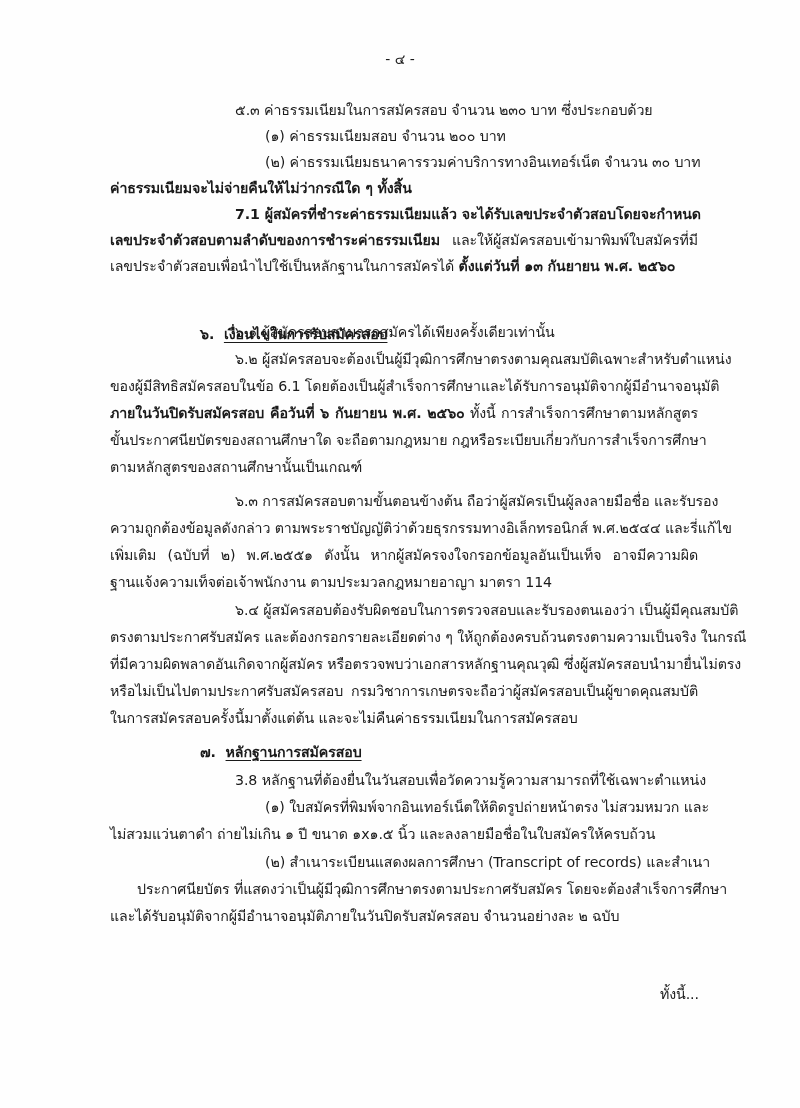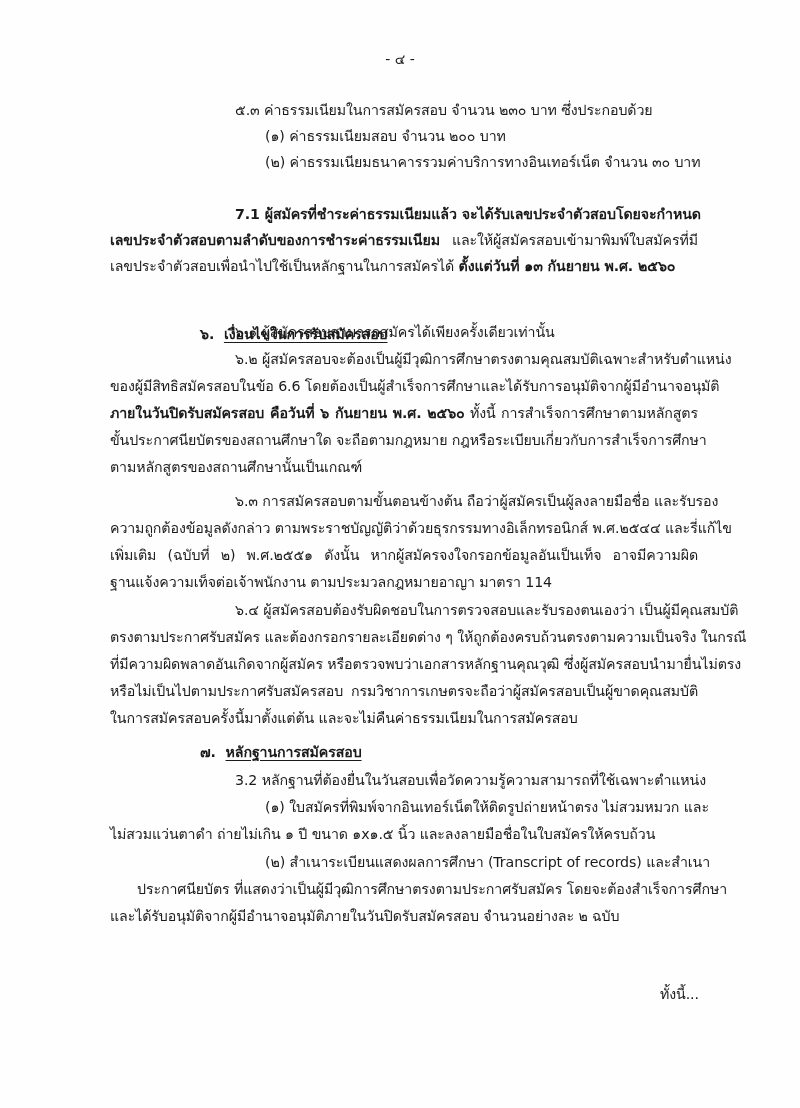--- a/index.html
+++ b/index.html
@@ -15,47 +15,48 @@
 </head>
 <body>
 
 <div class="page">
 
   <div class="pnum">- ๔ -</div>
 
   <div class="ln" style="left:235px; top:100px;">๕.๓ ค่าธรรมเนียมในการสมัครสอบ  จำนวน  ๒๓๐  บาท  ซึ่งประกอบด้วย</div>
   <div class="ln" style="left:265px; top:126px;">(๑)  ค่าธรรมเนียมสอบ  จำนวน  ๒๐๐  บาท</div>
   <div class="ln" style="left:265px; top:152px;">(๒)  ค่าธรรมเนียมธนาคารรวมค่าบริการทางอินเทอร์เน็ต  จำนวน  ๓๐  บาท</div>
+  <div class="ln b" style="left:110px; top:178px;">ค่าธรรมเนียมจะไม่จ่ายคืนให้ไม่ว่ากรณีใด ๆ  ทั้งสิ้น</div>
 
   <div class="ln b" style="left:235px; top:204px;">7.1  ผู้สมัครที่ชำระค่าธรรมเนียมแล้ว  จะได้รับเลขประจำตัวสอบโดยจะกำหนด</div>
   <div class="ln just" style="top:230px;"><span class="b">เลขประจำตัวสอบตามลำดับของการชำระค่าธรรมเนียม</span><span>  และให้ผู้สมัครสอบเข้ามาพิมพ์ใบสมัครที่มี</span></div>
   <div class="ln" style="left:110px; top:256px;"><span>เลขประจำตัวสอบเพื่อนำไปใช้เป็นหลักฐานในการสมัครได้  </span><span class="b">ตั้งแต่วันที่  ๑๓  กันยายน  พ.ศ. ๒๕๖๐</span></div>
 
   <div class="ln b" style="left:200px; top:292px;margin-top:32px;"><span>๖.</span>&nbsp;&nbsp;<span class="u">เงื่อนไขในการรับสมัครสอบ</span></div>
   <div class="ln" style="left:235px; top:322px;">๖.๑  ผู้สมัครสอบสามารถสมัครได้เพียงครั้งเดียวเท่านั้น</div>
 
   <div class="ln" style="left:235px; top:349px;">๖.๒  ผู้สมัครสอบจะต้องเป็นผู้มีวุฒิการศึกษาตรงตามคุณสมบัติเฉพาะสำหรับตำแหน่ง</div>
-  <div class="ln just" style="top:376px;">ของผู้มีสิทธิสมัครสอบในข้อ  6.6  โดยต้องเป็นผู้สำเร็จการศึกษาและได้รับการอนุมัติจากผู้มีอำนาจอนุมัติ</div>
+  <div class="ln just" style="top:376px;">ของผู้มีสิทธิสมัครสอบในข้อ  6.1  โดยต้องเป็นผู้สำเร็จการศึกษาและได้รับการอนุมัติจากผู้มีอำนาจอนุมัติ</div>
   <div class="ln just" style="top:403px;"><span class="b">ภายในวันปิดรับสมัครสอบ  คือวันที่  ๖  กันยายน  พ.ศ. ๒๕๖๐</span><span>  ทั้งนี้  การสำเร็จการศึกษาตามหลักสูตร</span></div>
   <div class="ln" style="left:110px; top:457px;">ตามหลักสูตรของสถานศึกษานั้นเป็นเกณฑ์</div>
   <div class="ln just" style="top:430px;">ขั้นประกาศนียบัตรของสถานศึกษาใด  จะถือตามกฎหมาย  กฎหรือระเบียบเกี่ยวกับการสำเร็จการศึกษา</div>
 
   <div class="ln" style="left:235px; top:491px;">๖.๓  การสมัครสอบตามขั้นตอนข้างต้น ถือว่าผู้สมัครเป็นผู้ลงลายมือชื่อ  และรับรอง</div>
   <div class="ln just" style="top:518px;">ความถูกต้องข้อมูลดังกล่าว  ตามพระราชบัญญัติว่าด้วยธุรกรรมทางอิเล็กทรอนิกส์  พ.ศ.๒๕๔๔  และรี่แก้ไข</div>
   <div class="ln just" style="top:545px;">เพิ่มเติม (ฉบับที่ ๒)  พ.ศ.๒๕๕๑ ดังนั้น  หากผู้สมัครจงใจกรอกข้อมูลอันเป็นเท็จ  อาจมีความผิด</div>
   <div class="ln" style="left:110px; top:572px;">ฐานแจ้งความเท็จต่อเจ้าพนักงาน  ตามประมวลกฎหมายอาญา  มาตรา 114</div>
 
   <div class="ln" style="left:235px; top:600px;">๖.๔  ผู้สมัครสอบต้องรับผิดชอบในการตรวจสอบและรับรองตนเองว่า เป็นผู้มีคุณสมบัติ</div>
   <div class="ln just" style="top:627px;">ตรงตามประกาศรับสมัคร  และต้องกรอกรายละเอียดต่าง ๆ  ให้ถูกต้องครบถ้วนตรงตามความเป็นจริง  ในกรณี</div>
   <div class="ln just" style="top:681px;">หรือไม่เป็นไปตามประกาศรับสมัครสอบ   กรมวิชาการเกษตรจะถือว่าผู้สมัครสอบเป็นผู้ขาดคุณสมบัติ</div>
   <div class="ln just" style="top:654px;">ที่มีความผิดพลาดอันเกิดจากผู้สมัคร  หรือตรวจพบว่าเอกสารหลักฐานคุณวุฒิ  ซึ่งผู้สมัครสอบนำมายื่นไม่ตรง</div>
   <div class="ln" style="left:110px; top:708px;">ในการสมัครสอบครั้งนี้มาตั้งแต่ต้น  และจะไม่คืนค่าธรรมเนียมในการสมัครสอบ</div>
 
   <div class="ln b" style="left:200px; top:742px;"><span>๗.</span>&nbsp;&nbsp;<span class="u">หลักฐานการสมัครสอบ</span></div>
-  <div class="ln" style="left:235px; top:770px;">3.2  หลักฐานที่ต้องยื่นในวันสอบเพื่อวัดความรู้ความสามารถที่ใช้เฉพาะตำแหน่ง</div>
+  <div class="ln" style="left:235px; top:770px;">3.8  หลักฐานที่ต้องยื่นในวันสอบเพื่อวัดความรู้ความสามารถที่ใช้เฉพาะตำแหน่ง</div>
   <div class="ln" style="left:265px; top:797px;">(๑)  ใบสมัครที่พิมพ์จากอินเทอร์เน็ตให้ติดรูปถ่ายหน้าตรง  ไม่สวมหมวก  และ</div>
   <div class="ln" style="left:110px; top:824px;">ไม่สวมแว่นตาดำ  ถ่ายไม่เกิน  ๑  ปี  ขนาด ๑x๑.๕ นิ้ว  และลงลายมือชื่อในใบสมัครให้ครบถ้วน</div>
   <div class="ln" style="left:265px; top:852px;">(๒)  สำเนาระเบียนแสดงผลการศึกษา (Transcript of records)  และสำเนา</div>
   <div class="ln just" style="top:879px;margin-left:27px;">ประกาศนียบัตร  ที่แสดงว่าเป็นผู้มีวุฒิการศึกษาตรงตามประกาศรับสมัคร  โดยจะต้องสำเร็จการศึกษา</div>
   <div class="ln" style="left:110px; top:906px;">และได้รับอนุมัติจากผู้มีอำนาจอนุมัติภายในวันปิดรับสมัครสอบ  จำนวนอย่างละ  ๒  ฉบับ</div>
 
   <div class="ln" style="left:660px; top:984px;">ทั้งนี้...</div>
 
 </div>
 

